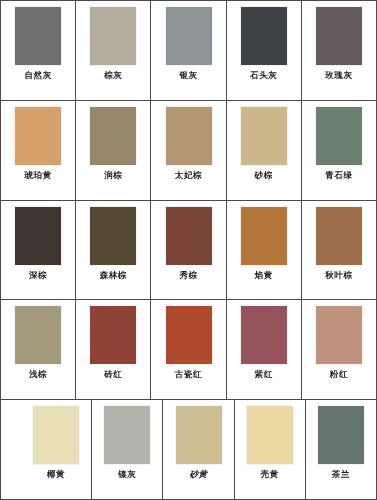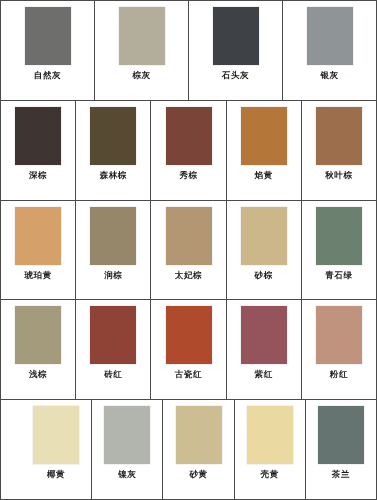--- a/index.html
+++ b/index.html
@@ -75,26 +75,53 @@
   <div class="chart-row" style="border-bottom-color: rgb(74, 74, 74);">
     <div class="swatch-cell" style="border-right-color: rgb(74, 74, 74);">
       <div class="swatch-color" style="background-color: rgb(110, 111, 109);"></div>
       <div class="swatch-label" style="color: rgb(28, 28, 28);">自然灰</div>
     </div>
     <div class="swatch-cell" style="border-right-color: rgb(74, 74, 74);">
       <div class="swatch-color" style="background-color: rgb(179, 173, 155);"></div>
       <div class="swatch-label" style="color: rgb(28, 28, 28);">棕灰</div>
     </div>
     <div class="swatch-cell" style="border-right-color: rgb(74, 74, 74);">
+      <div class="swatch-color" style="background-color: rgb(143, 148, 150);"></div>
+      <div class="swatch-label" style="color: rgb(28, 28, 28);">银灰</div>
+    </div>
+    <div class="swatch-cell" style="border-right-color: rgb(74, 74, 74);">
       <div class="swatch-color" style="background-color: rgb(62, 66, 71);"></div>
       <div class="swatch-label" style="color: rgb(28, 28, 28);">石头灰</div>
     </div>
     <div class="swatch-cell" style="border-right-color: rgb(74, 74, 74);">
-      <div class="swatch-color" style="background-color: rgb(143, 148, 150);"></div>
-      <div class="swatch-label" style="color: rgb(28, 28, 28);">银灰</div>
+      <div class="swatch-color" style="background-color: rgb(99, 91, 91);"></div>
+      <div class="swatch-label" style="color: rgb(28, 28, 28);">玫瑰灰</div>
+    </div>
+  </div>
+
+  <div class="chart-row" style="border-bottom-color: rgb(74, 74, 74);">
+    <div class="swatch-cell" style="border-right-color: rgb(74, 74, 74);">
+      <div class="swatch-color" style="background-color: rgb(213, 160, 106);"></div>
+      <div class="swatch-label" style="color: rgb(28, 28, 28);">琥珀黄</div>
+    </div>
+    <div class="swatch-cell" style="border-right-color: rgb(74, 74, 74);">
+      <div class="swatch-color" style="background-color: rgb(150, 134, 106);"></div>
+      <div class="swatch-label" style="color: rgb(28, 28, 28);">润棕</div>
+    </div>
+    <div class="swatch-cell" style="border-right-color: rgb(74, 74, 74);">
+      <div class="swatch-color" style="background-color: rgb(179, 151, 114);"></div>
+      <div class="swatch-label" style="color: rgb(28, 28, 28);">太妃棕</div>
+    </div>
+    <div class="swatch-cell" style="border-right-color: rgb(74, 74, 74);">
+      <div class="swatch-color" style="background-color: rgb(203, 183, 137);"></div>
+      <div class="swatch-label" style="color: rgb(28, 28, 28);">砂棕</div>
+    </div>
+    <div class="swatch-cell" style="border-right-color: rgb(74, 74, 74);">
+      <div class="swatch-color" style="background-color: rgb(108, 128, 112);"></div>
+      <div class="swatch-label" style="color: rgb(28, 28, 28);">青石绿</div>
     </div>
   </div>
 
   <div class="chart-row" style="border-bottom-color: rgb(74, 74, 74);">
     <div class="swatch-cell" style="border-right-color: rgb(74, 74, 74);">
       <div class="swatch-color" style="background-color: rgb(62, 52, 49);"></div>
       <div class="swatch-label" style="color: rgb(28, 28, 28);">深棕</div>
     </div>
     <div class="swatch-cell" style="border-right-color: rgb(74, 74, 74);">
       <div class="swatch-color" style="background-color: rgb(86, 74, 50);"></div>
@@ -104,43 +131,20 @@
       <div class="swatch-color" style="background-color: rgb(123, 68, 56);"></div>
       <div class="swatch-label" style="color: rgb(28, 28, 28);">秀棕</div>
     </div>
     <div class="swatch-cell" style="border-right-color: rgb(74, 74, 74);">
       <div class="swatch-color" style="background-color: rgb(181, 118, 58);"></div>
       <div class="swatch-label" style="color: rgb(28, 28, 28);">焰黄</div>
     </div>
     <div class="swatch-cell" style="border-right-color: rgb(74, 74, 74);">
       <div class="swatch-color" style="background-color: rgb(156, 110, 76);"></div>
       <div class="swatch-label" style="color: rgb(28, 28, 28);">秋叶棕</div>
-    </div>
-  </div>
-
-  <div class="chart-row" style="border-bottom-color: rgb(74, 74, 74);">
-    <div class="swatch-cell" style="border-right-color: rgb(74, 74, 74);">
-      <div class="swatch-color" style="background-color: rgb(213, 160, 106);"></div>
-      <div class="swatch-label" style="color: rgb(28, 28, 28);">琥珀黄</div>
-    </div>
-    <div class="swatch-cell" style="border-right-color: rgb(74, 74, 74);">
-      <div class="swatch-color" style="background-color: rgb(150, 134, 106);"></div>
-      <div class="swatch-label" style="color: rgb(28, 28, 28);">润棕</div>
-    </div>
-    <div class="swatch-cell" style="border-right-color: rgb(74, 74, 74);">
-      <div class="swatch-color" style="background-color: rgb(179, 151, 114);"></div>
-      <div class="swatch-label" style="color: rgb(28, 28, 28);">太妃棕</div>
-    </div>
-    <div class="swatch-cell" style="border-right-color: rgb(74, 74, 74);">
-      <div class="swatch-color" style="background-color: rgb(203, 183, 137);"></div>
-      <div class="swatch-label" style="color: rgb(28, 28, 28);">砂棕</div>
-    </div>
-    <div class="swatch-cell" style="border-right-color: rgb(74, 74, 74);">
-      <div class="swatch-color" style="background-color: rgb(108, 128, 112);"></div>
-      <div class="swatch-label" style="color: rgb(28, 28, 28);">青石绿</div>
     </div>
   </div>
 
   <div class="chart-row" style="border-bottom-color: rgb(74, 74, 74);">
     <div class="swatch-cell" style="border-right-color: rgb(74, 74, 74);">
       <div class="swatch-color" style="background-color: rgb(163, 155, 124);"></div>
       <div class="swatch-label" style="color: rgb(28, 28, 28);">浅棕</div>
     </div>
     <div class="swatch-cell" style="border-right-color: rgb(74, 74, 74);">
       <div class="swatch-color" style="background-color: rgb(143, 67, 54);"></div>
@@ -164,21 +168,21 @@
     <div class="swatch-cell" style="border-right-color: rgb(74, 74, 74);">
       <div class="swatch-color" style="background-color: rgb(232, 223, 182);"></div>
       <div class="swatch-label" style="color: rgb(28, 28, 28);">椰黄</div>
     </div>
     <div class="swatch-cell" style="border-right-color: rgb(74, 74, 74);">
       <div class="swatch-color" style="background-color: rgb(178, 181, 173);"></div>
       <div class="swatch-label" style="color: rgb(28, 28, 28);">镍灰</div>
     </div>
     <div class="swatch-cell" style="border-right-color: rgb(74, 74, 74);">
       <div class="swatch-color" style="background-color: rgb(205, 189, 147);"></div>
-      <div class="swatch-label" style="color: rgb(28, 28, 28);">砂黄</div>
+      <div class="swatch-label" style="color: rgb(28, 28, 28); font-style: italic;">砂黄</div>
     </div>
     <div class="swatch-cell" style="border-right-color: rgb(74, 74, 74);">
       <div class="swatch-color" style="background-color: rgb(234, 217, 160);"></div>
       <div class="swatch-label" style="color: rgb(28, 28, 28); text-align: right;">壳黄</div>
     </div>
     <div class="swatch-cell" style="border-right-color: rgb(74, 74, 74);">
       <div class="swatch-color" style="background-color: rgb(102, 116, 113);"></div>
       <div class="swatch-label" style="color: rgb(28, 28, 28); text-align: center;">茶兰</div>
     </div>
   </div>

